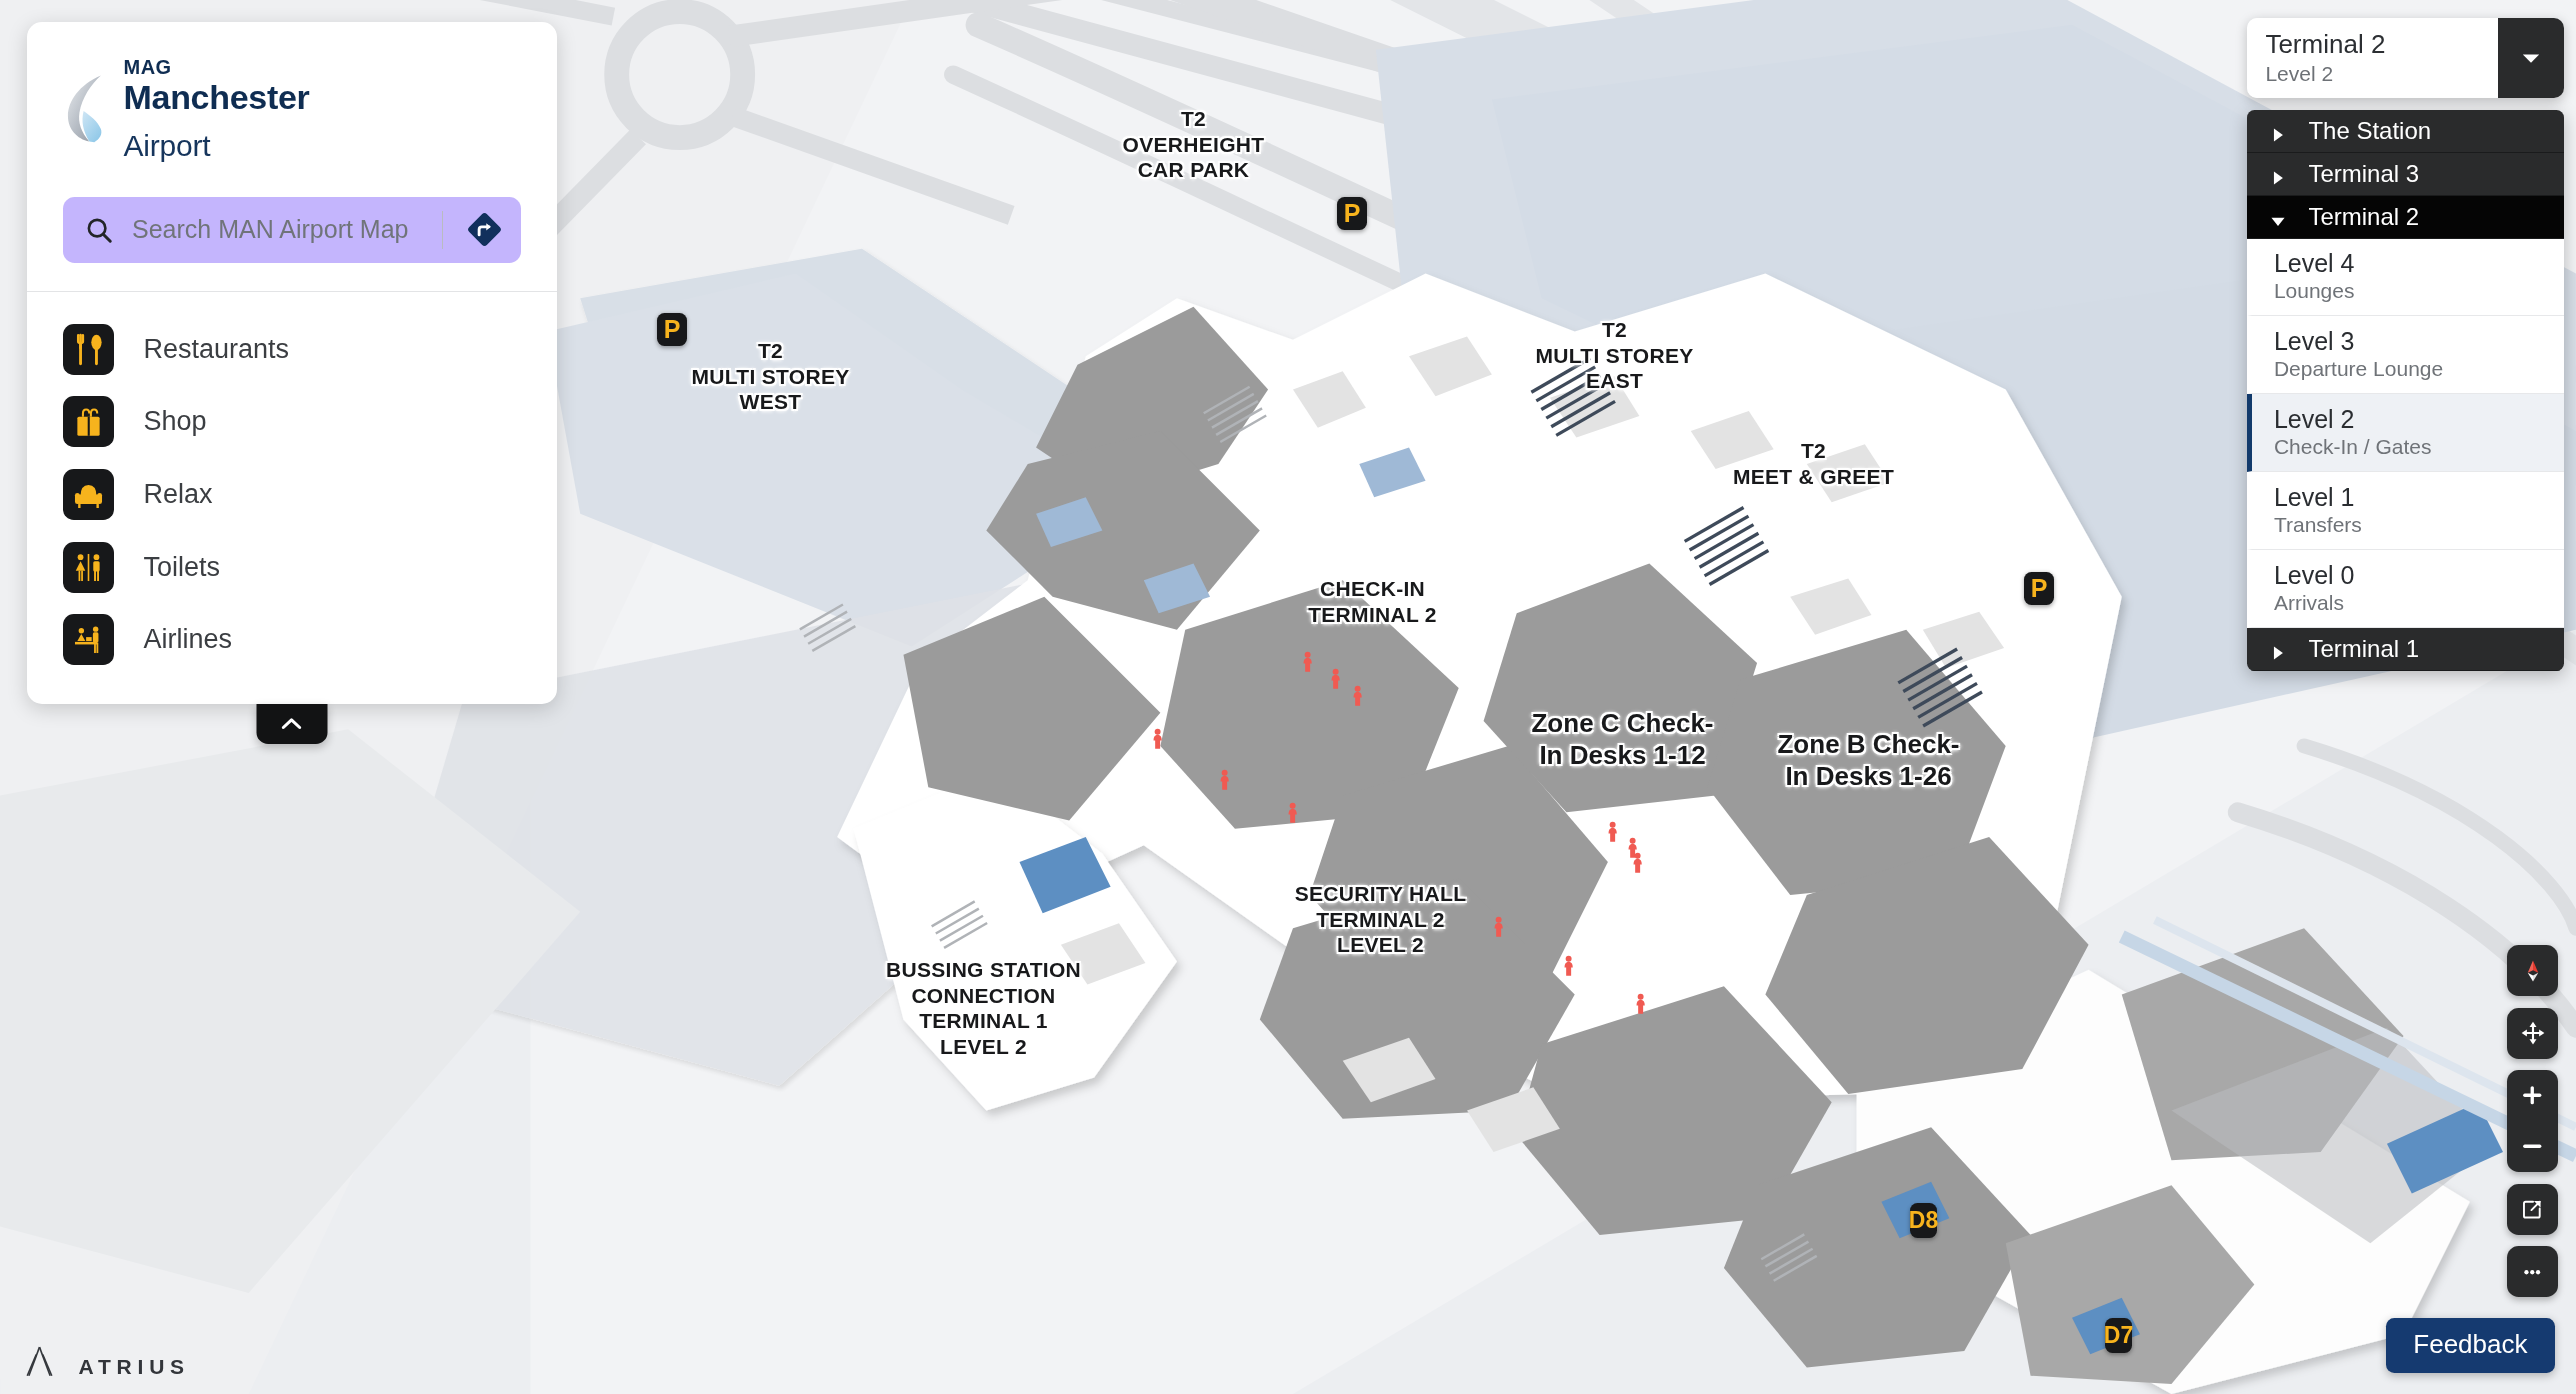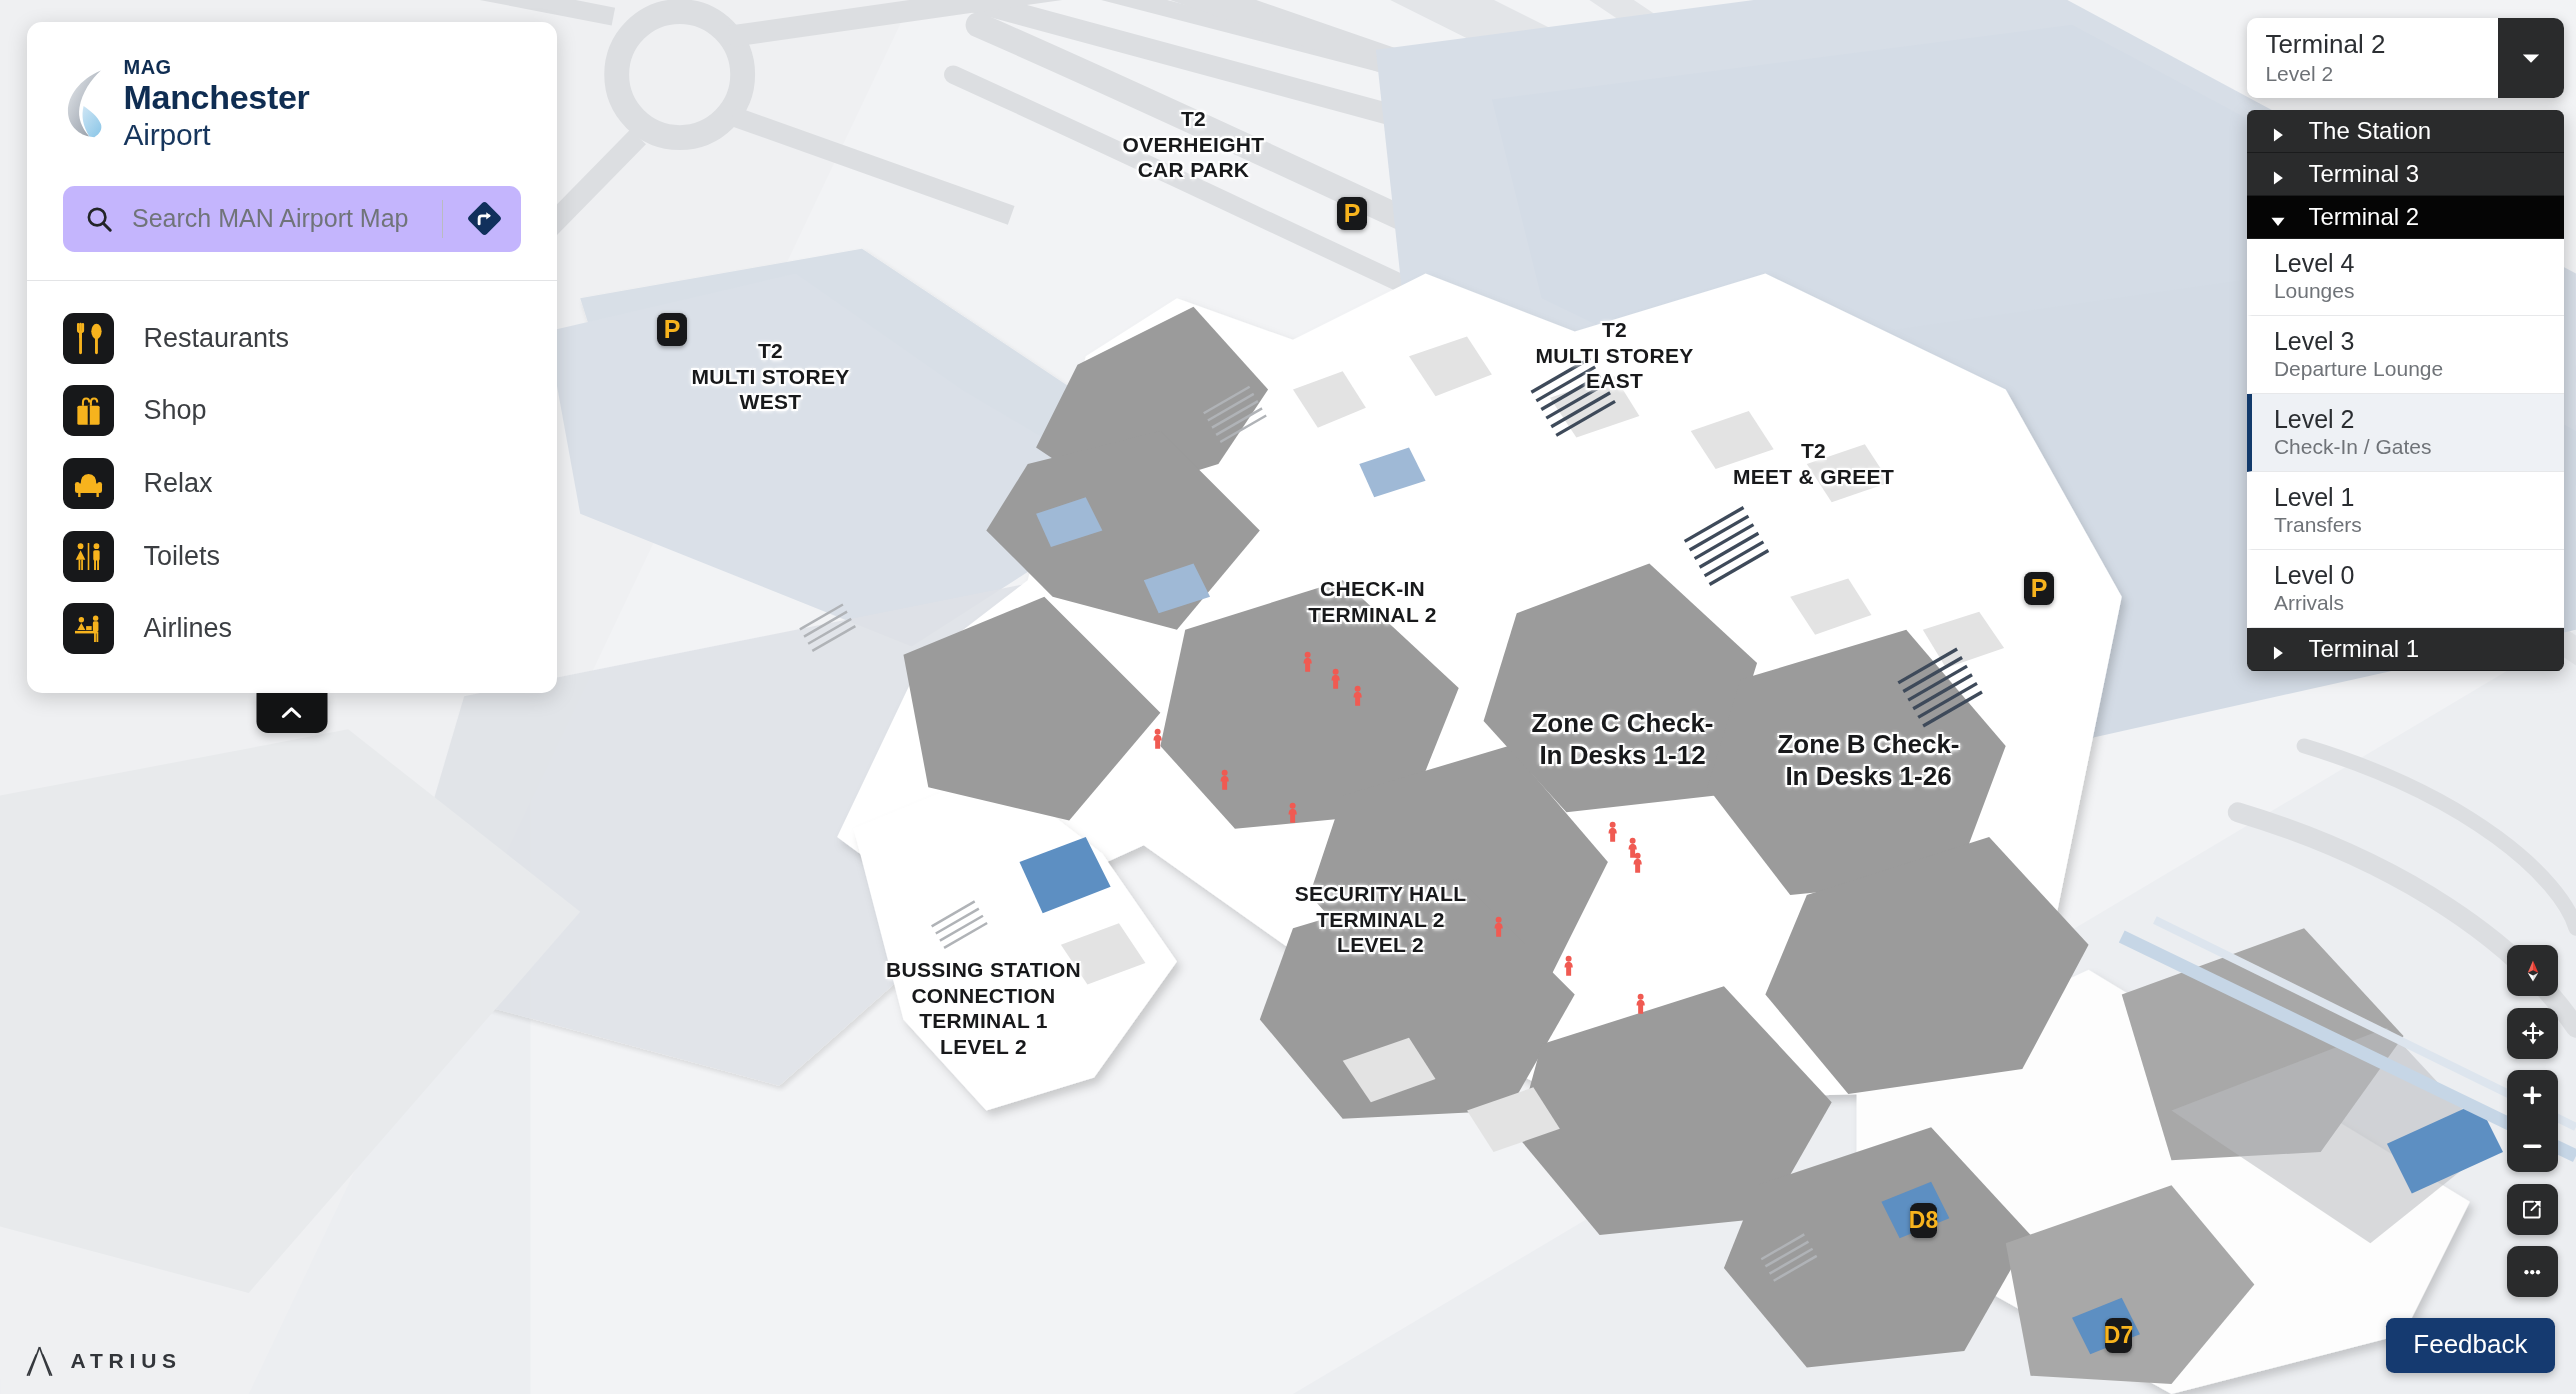--- a/index.html
+++ b/index.html
@@ -55,21 +55,21 @@
     border-radius: 15px;
     box-shadow: 0 5px 20px rgba(0,0,0,.17);
     overflow: visible;
   }
   #sidebar-top { padding: 35px 36px 28px; }
   .logo-row { display: flex; align-items: center; gap: 5px; }
   .logo-mark { width: 56px; height: 71px; flex: 0 0 auto; }
   .logo-text { display: flex; flex-direction: column; line-height: 1; }
   .logo-mag { font-size: 20px; font-weight: 700; color: #0f2d52; letter-spacing: 0.5px; margin-bottom: 3.3px; }
   .logo-man { font-size: 34px; font-weight: 700; color: #0f2d52; letter-spacing: -0.3px; }
-  .logo-air { font-size: 30px; font-weight: 400; color: #16355c; letter-spacing: -0.2px; margin-top: 6px; }
+  .logo-air { font-size: 30px; font-weight: 400; color: #16355c; letter-spacing: -0.2px; margin-top: 17px; }
 
   #search-bar {
     margin-top: 36px;
     height: 66px;
     background: #c4b5fd;
     border-radius: 11.6px;
     display: flex; align-items: center;
     padding: 0 13.3px 0 21.5px;
   }
   #search-icon { width: 30px; height: 30px; flex: 0 0 auto; }
@@ -192,21 +192,21 @@
     position: absolute; right: 21.5px; bottom: 21.5px;
     background: #153a70; color: #fff;
     font-size: 26px;
     padding: 10.8px 27px 12.4px;
     border-radius: 8.3px;
     cursor: pointer;
     box-shadow: 0 2.5px 8.3px rgba(0,0,0,.25);
   }
   #attribution {
     position: absolute; left: 21.5px; bottom: 15px;
-    display: flex; align-items: center; gap: 14px;
+    display: flex; align-items: flex-end; gap: 22px;
   }
   #atrius-word {
     font-size: 21px; letter-spacing: 5.8px; color: #32353a; font-weight: 600;
   }
 </style>
 </head>
 <body>
 
 <div id="app">
 

